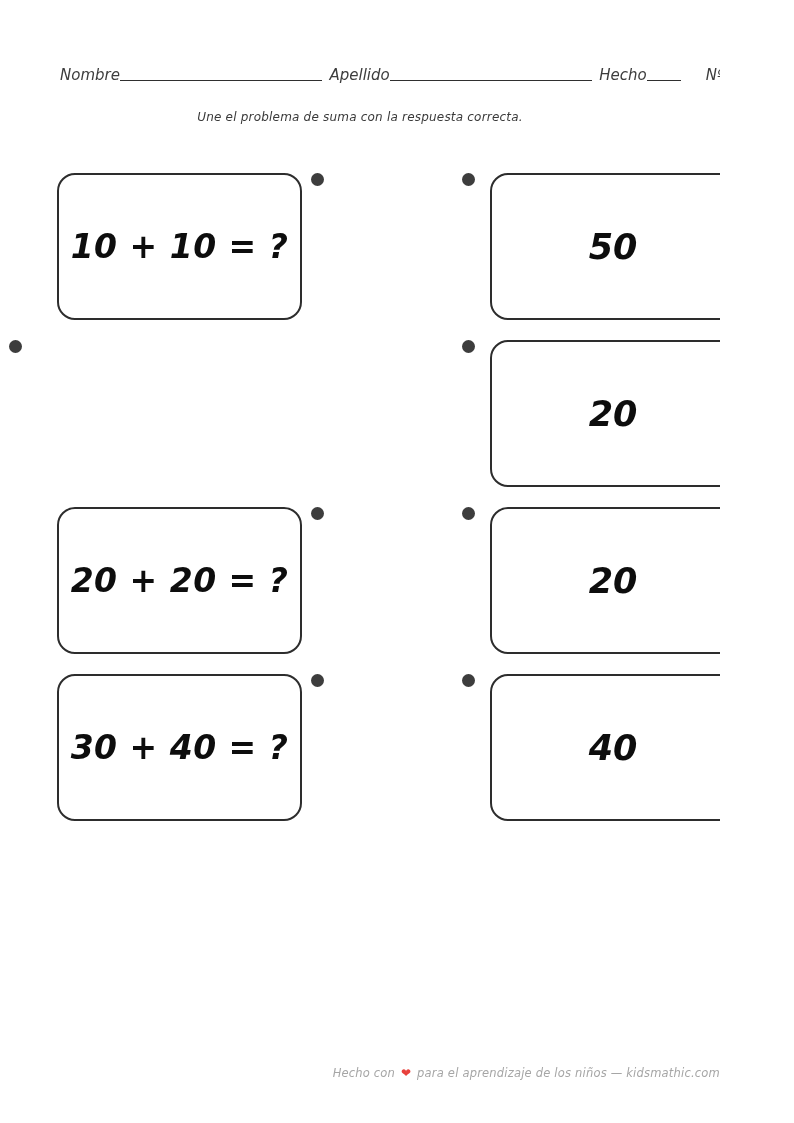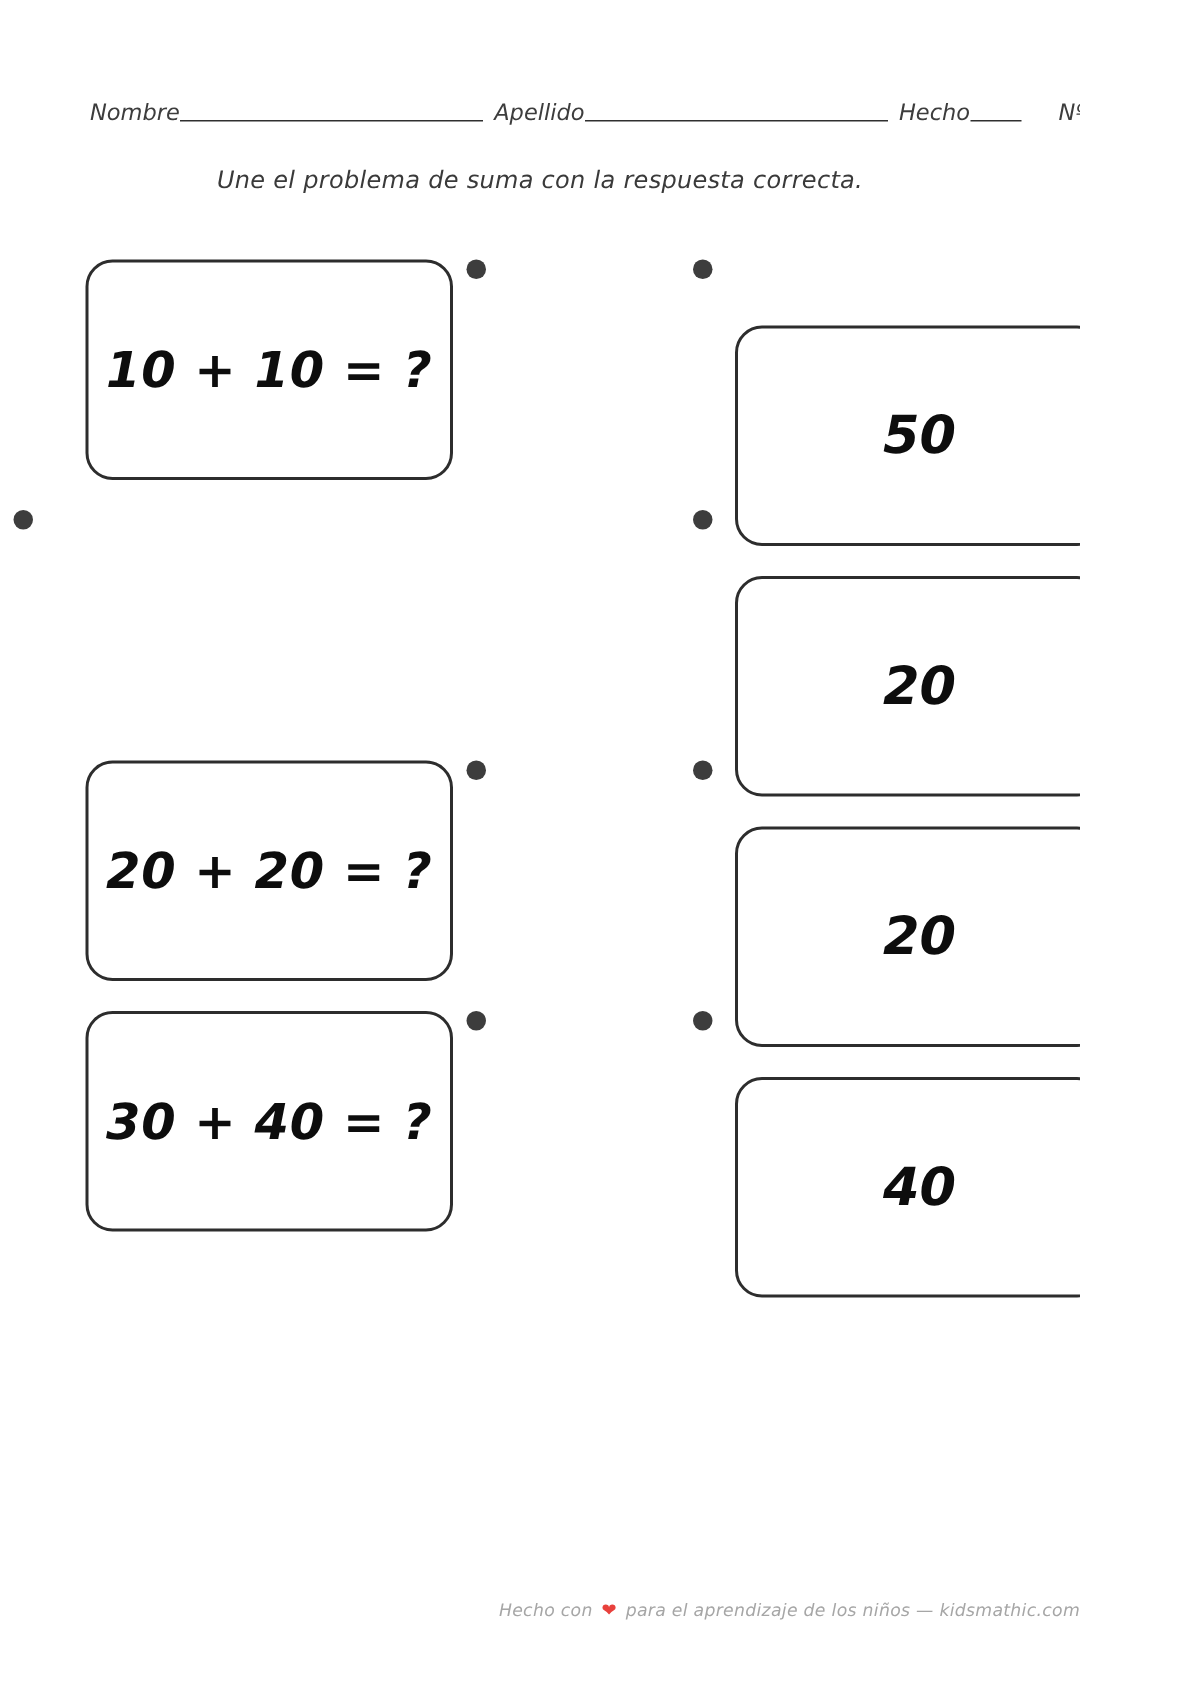--- a/index.html
+++ b/index.html
@@ -37,21 +37,21 @@
   .gap-sm { margin-right: 7px; }
   .gap-lg { margin-right: 25px; }
 
   
   .instruction {
     position: absolute;
     left: 0;
     top: 110px;
     width: 100%;
     text-align: center;
-    font-size: 16px;
+    font-size: 12px;
     color: #3a3a3a;
     letter-spacing: 0.2px;
   }
 
   
   .rows {
     position: absolute;
     left: 0;
     top: 173px;
     width: 794px;
@@ -77,21 +77,20 @@
   .card-problem {
     margin-left: 57px;
     width: 245px;
     font-size: 33px;
     letter-spacing: 0.5px;
   }
   .card-answer {
     width: 246px;
     margin-right: 58px;
     font-size: 35px;
-    margin-top: 44px;
   }
   .dot {
     width: 13px;
     height: 13px;
     border-radius: 50%;
     background: #3d3d3d;
     flex: 0 0 auto;
   }
   .dot-left  { margin-left: 9px; }
   .dot-right { margin-right: 15px; }

